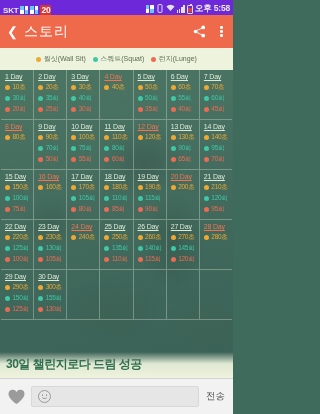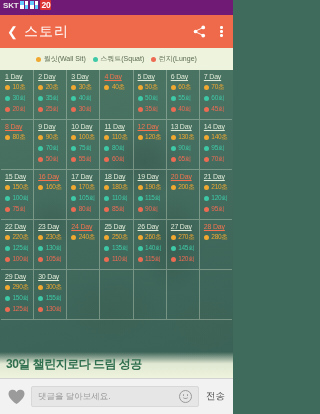--- a/index.html
+++ b/index.html
@@ -5,22 +5,22 @@
   * { margin:0; padding:0; box-sizing:border-box; }
   html,body { width:233px; height:414px; overflow:hidden; }
   body {
     font-family:"Liberation Sans", sans-serif;
     background:#3f6b5d;
     position:relative;
   }
 
   
   .statusbar {
-    height:15px; background:#701a75; color:#e8e8e8;
-    display:flex; align-items:flex-start; justify-content:space-between;
+    height:15px; background:#6d28d9; color:#e8e8e8;
+    display:flex; align-items:flex-end; justify-content:space-between;
     padding:0 3px; font-size:8.5px; font-weight:bold; letter-spacing:-.2px;
   }
   .sb-left { display:flex; align-items:center; gap:2px; }
   .sb-right { display:flex; align-items:center; gap:2px; }
   .carrier { font-size:8px; }
   .sb-ico { display:inline-block; }
   .sig-bars { display:inline-flex; align-items:flex-end; gap:.7px; height:8px; }
   .sig-bars i { width:1.6px; background:#e2e2e2; display:block; }
   .sig-bars i:nth-child(1){height:3px}
   .sig-bars i:nth-child(2){height:4.5px}
@@ -145,20 +145,46 @@
         <span></span>
         <span></span>
       </span>
     <span class="grid-ico sb-ico">
         <span></span>
         <span></span>
         <span></span>
         <span></span>
       </span>
     <span class="num-badge">20</span>
+  </div>
+  <div class="sb-right">
+    <span class="grid-ico sb-ico">
+        <span></span>
+        <span></span>
+        <span></span>
+        <span></span>
+      </span>
+    <span class="sb-ico">
+      <svg width="8" height="9" viewBox="0 0 8 9">
+          <rect x="2" y="0.6" width="4" height="7.8" rx="0.8" fill="none" stroke="#e2e2e2" stroke-width="1"></rect>
+        </svg>
+    </span>
+    <span class="sb-ico">
+      <svg width="9" height="8" viewBox="0 0 9 8">
+          <path d="M4.5 7 L0.4 2.4 A6 6 0 0 1 8.6 2.4 Z" fill="#e2e2e2"></path>
+        </svg>
+    </span>
+    <span class="sig-bars">
+        <i></i>
+        <i></i>
+        <i></i>
+        <i></i>
+      </span>
+    <span class="batt"></span>
+    <span class="time">오후 5:58</span>
   </div>
 </div>
 
 <div class="appbar">
   <span class="back-chevron">❮</span>
   <span class="appbar-title">스토리</span>
   <div class="appbar-actions">
     <span class="share-ico">
       <svg width="13" height="13" viewBox="0 0 14 14">
         <circle cx="11" cy="2.6" r="2" fill="#fff"></circle>
@@ -613,17 +639,16 @@
   </div>
 </div>
 
 <div class="commentbar">
   <span class="heart-btn">
     <svg width="17" height="16" viewBox="0 0 18 17">
         <path d="M9 16 C2 11 0.5 7.2 0.5 5 A4.5 4.5 0 0 1 9 3.2 A4.5 4.5 0 0 1 17.5 5 C17.5 7.2 16 11 9 16 Z" fill="#9b9b9b"></path>
       </svg>
   </span>
   <div class="comment-input">
-    <span class="ph">댓글을 달아보세요.</span>
     <span class="smiley"></span>
   </div>
   <span class="send-btn">전송</span>
 </div>
 
 </body></html>

